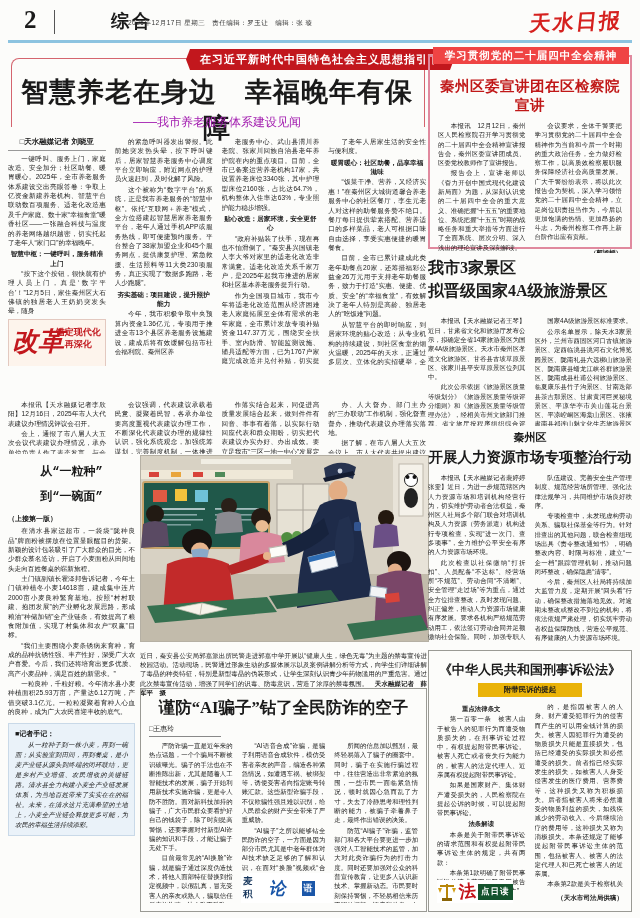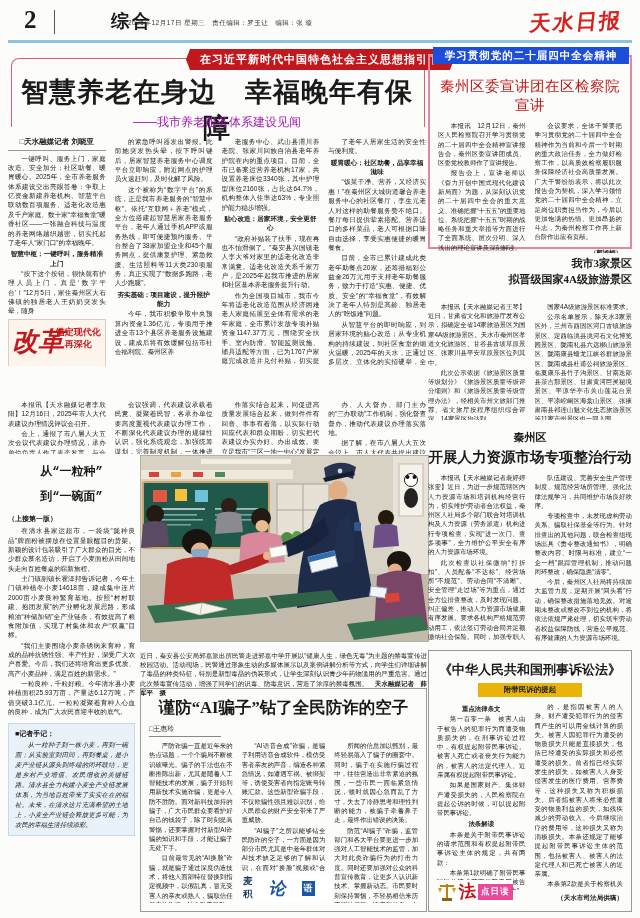--- a/index.html
+++ b/index.html
@@ -58,42 +58,42 @@
   .aibox{position:absolute;left:140px;top:688px;width:287px;height:224px;border:1px solid #9a9a94;padding:6px 8px;box-sizing:border-box;}
   .ai-h{font-family:"Liberation Serif",serif;font-weight:bold;font-size:16.5px;text-align:center;margin:2px 0 4px;}
   .ai-author{font-size:7px;border-bottom:1px solid #888;width:72px;padding:1px 0 2px;margin:0 0 4px;}
   .ai-cols{height:162px;}
   .ai-logo{position:absolute;left:100px;bottom:8px;width:88px;height:28px;background:#fff;
     display:flex;align-items:center;gap:16px;padding:1px 2px;}
   .mj{font-weight:bold;color:#16365c;font-size:9.5px;}
   .lun{color:#1a56a8;font-weight:bold;font-size:17px;font-family:"DejaVu Serif",serif;font-style:italic;line-height:1;}
   .yu{background:#1a56a8;color:#fff;font-size:9px;padding:1px 2px;font-weight:bold;}
   
-  .study-banner{position:absolute;left:433px;top:47px;width:196px;height:17px;background:#1d4ed8;color:#fff;
+  .study-banner{position:absolute;left:433px;top:47px;width:196px;height:17px;background:#ef4444;color:#fff;
     font-size:10.5px;font-weight:bold;text-align:center;line-height:17px;letter-spacing:1px;z-index:2;}
   .studybox{position:absolute;left:428px;top:55px;width:204px;height:194px;border:2px solid #e0899e;
     box-sizing:border-box;padding:6px 8px;}
-  .study-h{color:#c01818;font-weight:normal;font-size:14.5px;text-align:center;margin:14px 0 6px;letter-spacing:.5px;}
+  .study-h{color:#c01818;font-weight:bold;font-size:14.5px;text-align:center;margin:14px 0 6px;letter-spacing:.5px;}
   .study-cols{height:132px;}
   .sig{text-align:right;font-weight:bold;text-indent:0 !important;}
   .scenic{position:absolute;left:428px;top:256px;width:204px;height:170px;overflow:hidden;}
-  .scenic-h{font-weight:bold;font-size:11px;text-align:right;line-height:1.45;font-family:"Liberation Serif",serif;margin:0 0 14px;}
+  .scenic-h{font-weight:bold;font-size:16px;text-align:left;line-height:1.45;font-family:"Liberation Serif",serif;margin:0 0 14px;}
   .scenic-cols{height:118px;}
   .hrblk{position:absolute;left:428px;top:430px;width:204px;height:216px;overflow:hidden;}
   .hr-kicker{text-align:center;font-weight:bold;font-size:11px;margin:0 0 3px;}
   .hr-h{text-align:center;font-weight:bold;font-size:14.5px;font-family:"Liberation Serif",serif;margin:0 0 6px;}
   .hr-cols{height:168px;}
   .lawbox{position:absolute;left:428px;top:650px;width:204px;height:262px;border:1px solid #9a9a94;
     box-sizing:border-box;padding:8px 8px;}
   .law-h{font-family:"Liberation Serif",serif;font-weight:bold;font-size:13px;text-align:center;margin:2px 0 4px;}
   .law-tag{width:104px;margin:0 auto 5px;background:#eab308;text-align:center;font-weight:bold;font-size:7.5px;padding:2px 0;}
   .law-cols{height:188px;}
   .law-logo{position:absolute;left:8px;bottom:8px;display:flex;align-items:center;gap:2px;background:#fff;}
   .fa-char{color:#c41218;font-size:17px;font-weight:bold;font-family:"DejaVu Serif",serif;transform:rotate(-6deg);}
-  .fa-rest{background:#ec4899;color:#fff;font-size:8.5px;font-weight:bold;padding:2px 3px;letter-spacing:1px;font-family:Liberation Serif, serif;}
+  .fa-rest{background:#14532d;color:#fff;font-size:8.5px;font-weight:bold;padding:2px 3px;letter-spacing:1px;font-family:Liberation Serif, serif;}
   .law-credit{position:absolute;right:8px;bottom:8px;font-size:6.6px;font-weight:bold;}
 </style>
 </head>
 <body>
 
 <div class="page">
 
   <div class="hdr">
     <span class="pagenum">2</span>
     <span class="hdr-div"></span>

